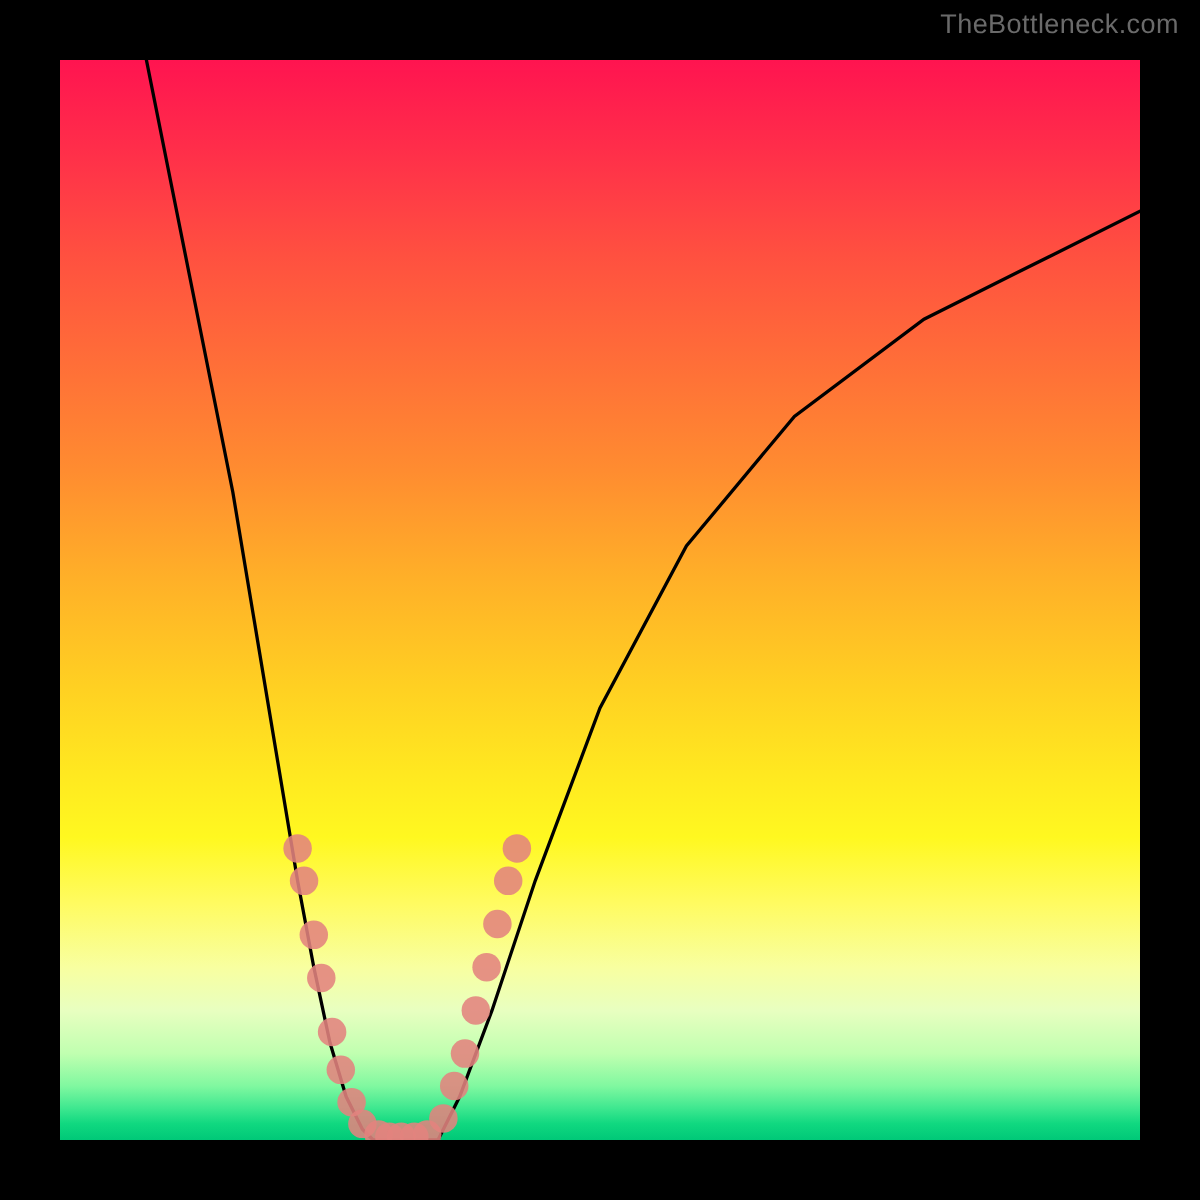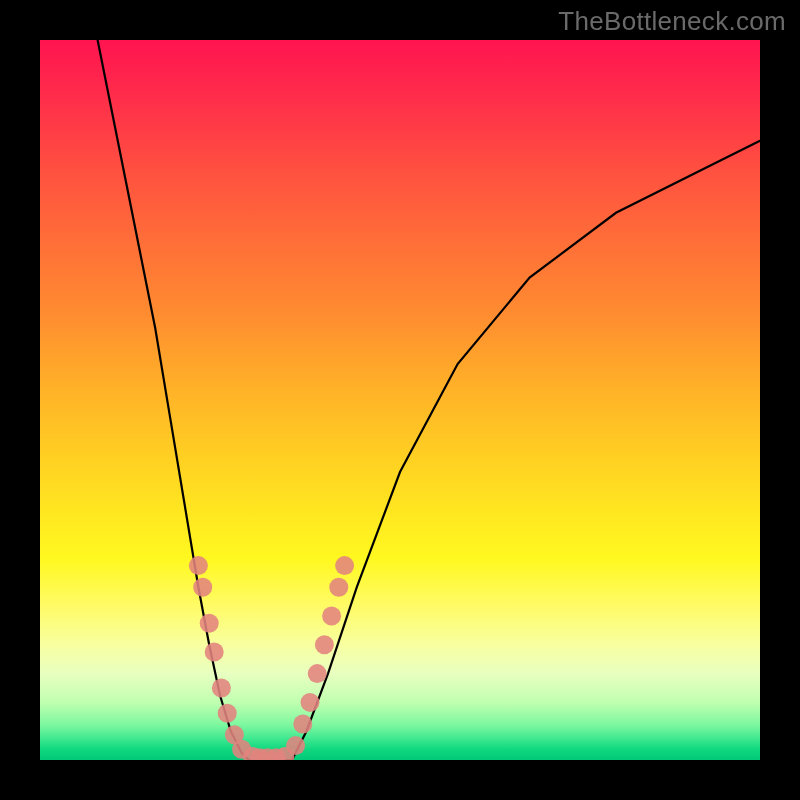--- a/index.html
+++ b/index.html
@@ -40,21 +40,21 @@
       #80f8a0 95%,
       #40e890 97%,
       #10d880 98.5%,
       #00c878 100%);
   }
   .watermark {
     position: absolute;
     top: 6px;
     right: 14px;
     color: #6a6a6a;
-    font-size: 26px;
+    font-size: 18px;
     font-weight: 500;
     letter-spacing: 0.3px;
     user-select: none;
   }
   svg.curve {
     position: absolute;
     left: 0;
     top: 0;
     width: 720px;
     height: 720px;

